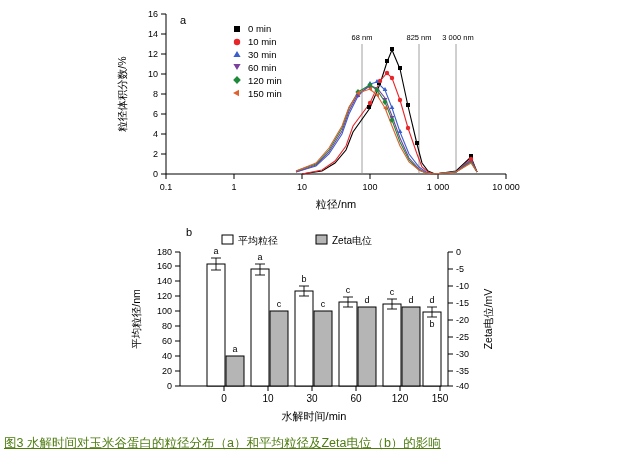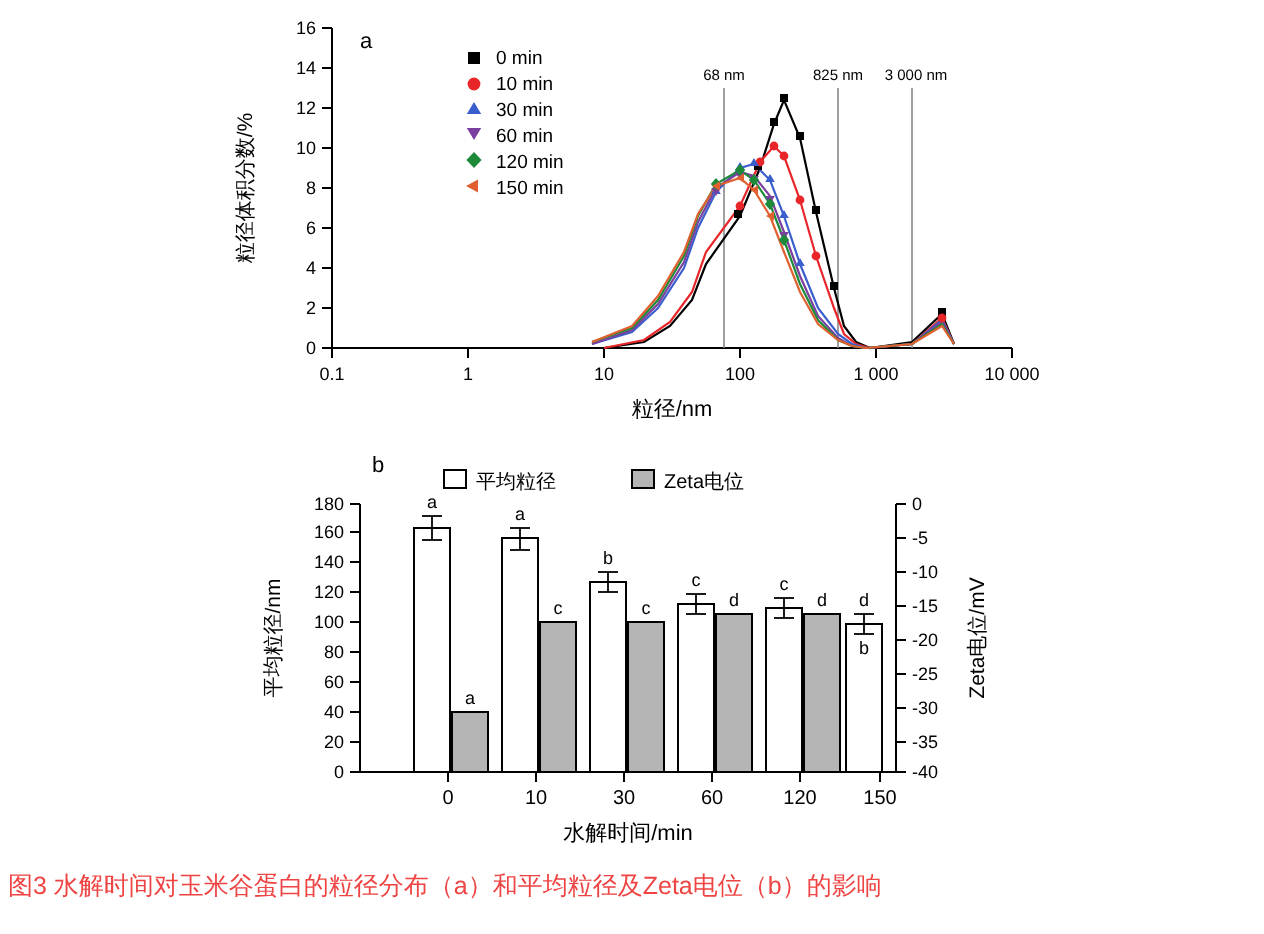--- a/index.html
+++ b/index.html
@@ -1,20 +1,20 @@
 <!DOCTYPE html>
 <html><head>
 <meta charset="utf-8">
 <style>
   html,body{margin:0;padding:0;}
   body{width:632px;height:467px;background:#ffffff;font-family:"Liberation Sans",sans-serif;color:#000;position:relative;overflow:hidden;}
   .chart-wrap{position:absolute;}
   svg{display:block;}
   text{font-family:"Liberation Sans",sans-serif;fill:#000;}
-  .caption{position:absolute;left:4px;top:434px;width:624px;font-size:12.5px;line-height:1.45;color:#ef4444;}
+  .caption{position:absolute;left:4px;top:434px;width:624px;font-size:12.5px;line-height:1.45;color:#4d7c0f;text-decoration:underline;}
 </style>
 </head>
 <body>
 
 <div class="chart-wrap" style="left:108px;top:6px;">
 <svg width="420" height="210" viewBox="0 0 420 210">
 
   <g>
     <line x1="58" y1="8" x2="58" y2="168" stroke="#000" stroke-width="1"></line>
     <line x1="58" y1="168" x2="398" y2="168" stroke="#000" stroke-width="1"></line>

